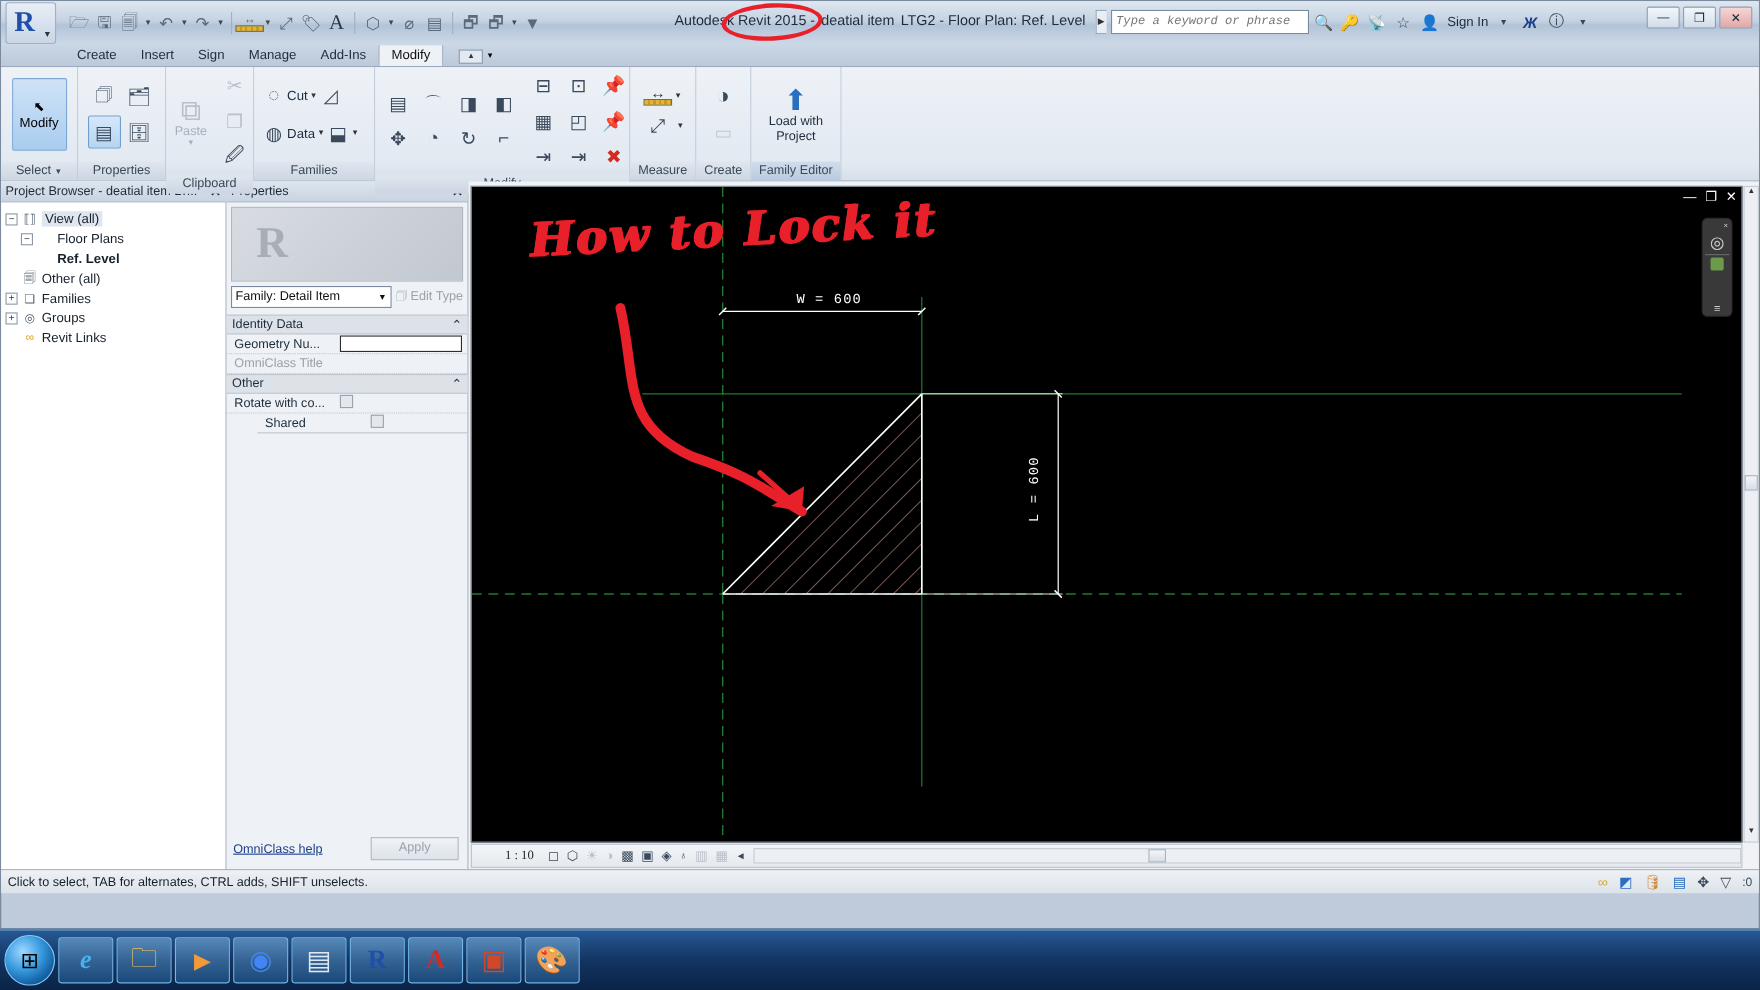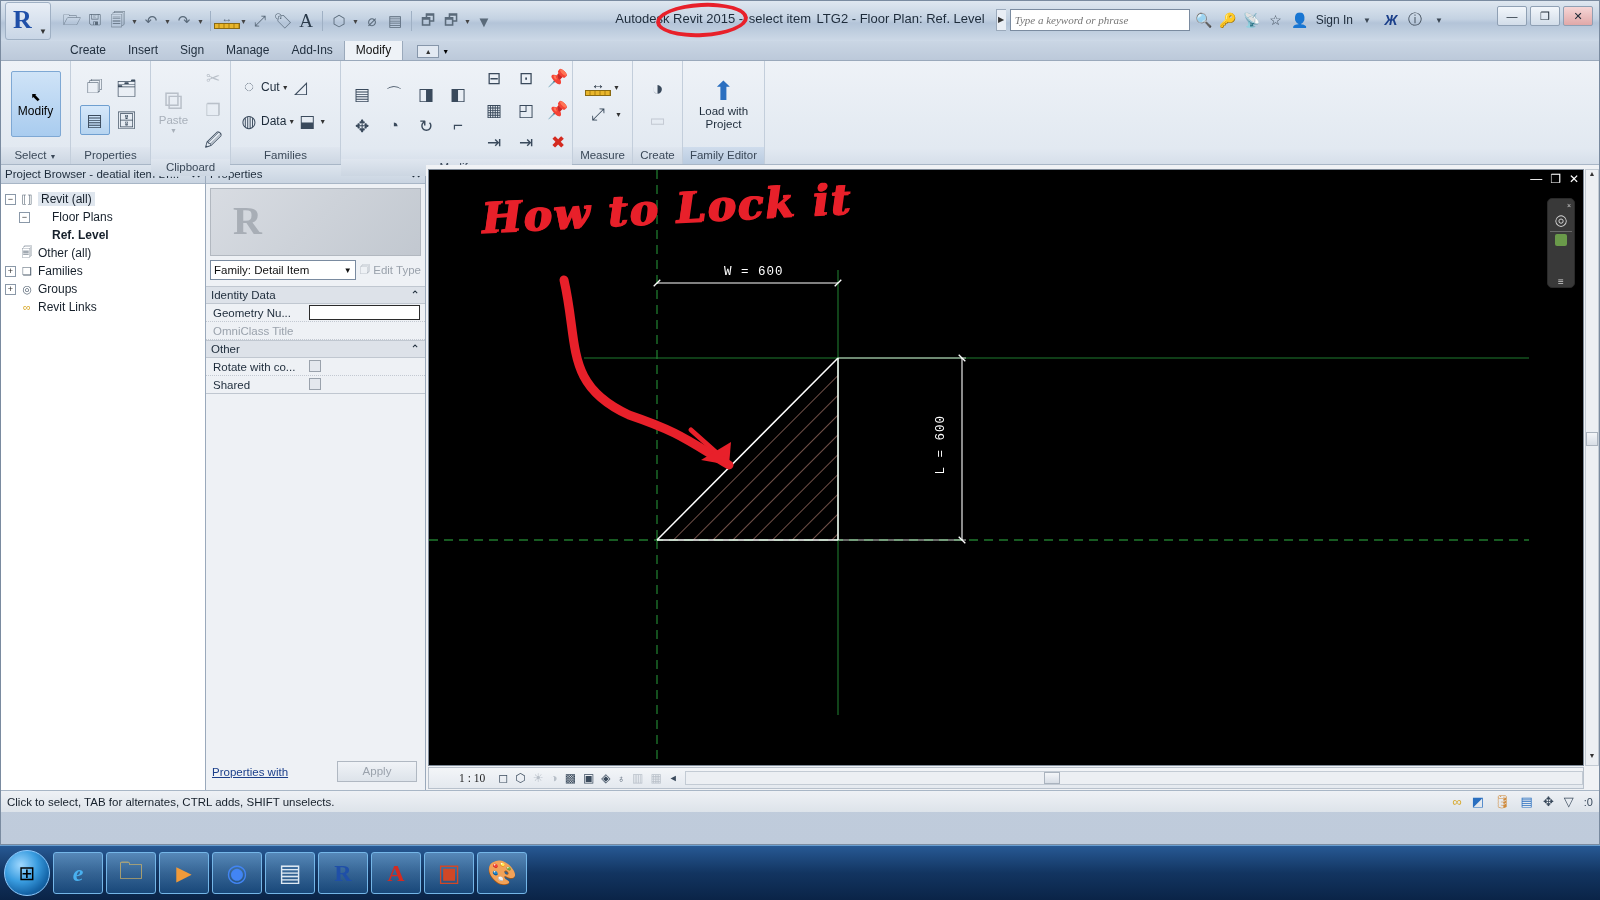--- a/index.html
+++ b/index.html
@@ -56,21 +56,21 @@
 
   .search-area {
     position: absolute; right: 150px; top: 8px;
     display: flex; align-items: center; gap: 4px;
   }
   .search-arrow { font-size: 8px; color: #333; width: 10px; text-align: center;
      background:#e9eef5; border:1px solid #9aa9bb; border-right:none; height:22px; line-height:20px;}
   .search-box {
     width: 180px; height: 22px; background: #fff; border: 1px solid #7a8ba0;
     font-size: 11px; font-style: italic; color: #888; padding: 0 4px;
-    font-family: Liberation Serif, serif;
+    font-family: Liberation Mono, monospace;
   }
   .tb-ico { font-size: 14px; color: #3b4754; width: 20px; text-align: center; }
   .signin { font-size: 12px; color: #1d2b3a; margin-left: 2px; }
 
   .winbtns { position: absolute; right: 6px; top: 5px; display: flex; gap: 3px; }
   .winbtn {
     width: 30px; height: 20px; border: 1px solid #8fa0b4; border-radius: 2px;
     background: linear-gradient(to bottom, #f2f6fb, #d2dde9);
     display: flex; align-items: center; justify-content: center;
     font-size: 11px; color: #1b2733;
@@ -292,21 +292,21 @@
       <div class="qicon">⌀</div>
       <div class="qicon">▤</div>
       <div class="qsep"></div>
       <div class="qicon">🗗</div>
       <div class="qicon">🗗</div>
       <div class="qcaret">▼</div>
       <div class="qicon">▼</div>
     </div>
 
     <div class="title-text">
-      <span>Autodesk Revit 2015 - </span><span>select item</span><span> LTG2 - Floor Plan: Ref. Level</span>
+      <span>Autodesk Revit 2015 - </span><span>deatial item</span><span> LTG2 - Floor Plan: Ref. Level</span>
     </div>
 
     <div class="search-area">
       <div class="search-arrow">▶</div>
       <input class="search-box" type="text" placeholder="Type a keyword or phrase" style="">
       <div class="tb-ico">🔍</div>
       <div class="tb-ico">🔑</div>
       <div class="tb-ico">📡</div>
       <div class="tb-ico">☆</div>
       <div class="tb-ico">👤</div>
@@ -485,21 +485,21 @@
 
     <div class="browser">
       <div class="panelhdr">
         <span>Project Browser - deatial item LT...</span>
         <span class="x">✕</span>
       </div>
       <div class="tree">
         <div class="tnode">
           <span class="tog">−</span>
           <span class="ticon">⟦⟧</span>
-          <span class="sel">Revit (all)</span>
+          <span class="sel">View (all)</span>
         </div>
         <div class="tnode">
           <span class="tspace"></span>
           <span class="tog">−</span>
           <span class="ticon"></span>
           <span>Floor Plans</span>
         </div>
         <div class="tnode bold">
           <span class="tspace"></span>
             <span class="tspace"></span>
@@ -566,30 +566,30 @@
         <div class="psec">
           <span>Other</span>
           <span>⌃</span>
         </div>
         <div class="prow">
           <div class="pname">Rotate with co...</div>
           <div class="pval">
             <span class="pchk"></span>
           </div>
         </div>
-        <div class="prow" style="border-bottom:1px solid #c0c7d0;">
+        <div class="prow" style="border-bottom:1px solid #c0c7d0;margin-left:28px;">
           <div class="pname">Shared</div>
           <div class="pval">
             <span class="pchk"></span>
           </div>
         </div>
       </div>
 
       <div class="props-foot">
-        <a class="plink" href="#">Properties with</a>
+        <a class="plink" href="#">OmniClass help</a>
         <div class="applybtn">Apply</div>
       </div>
     </div>
 
     <div class="canvaswrap">
       <div class="view">
 
         <svg width="1100" height="600" style="position:absolute;left:0;top:0;">
           <defs>
             <pattern id="hatch" width="14" height="14" patternUnits="userSpaceOnUse" patternTransform="rotate(45)">

